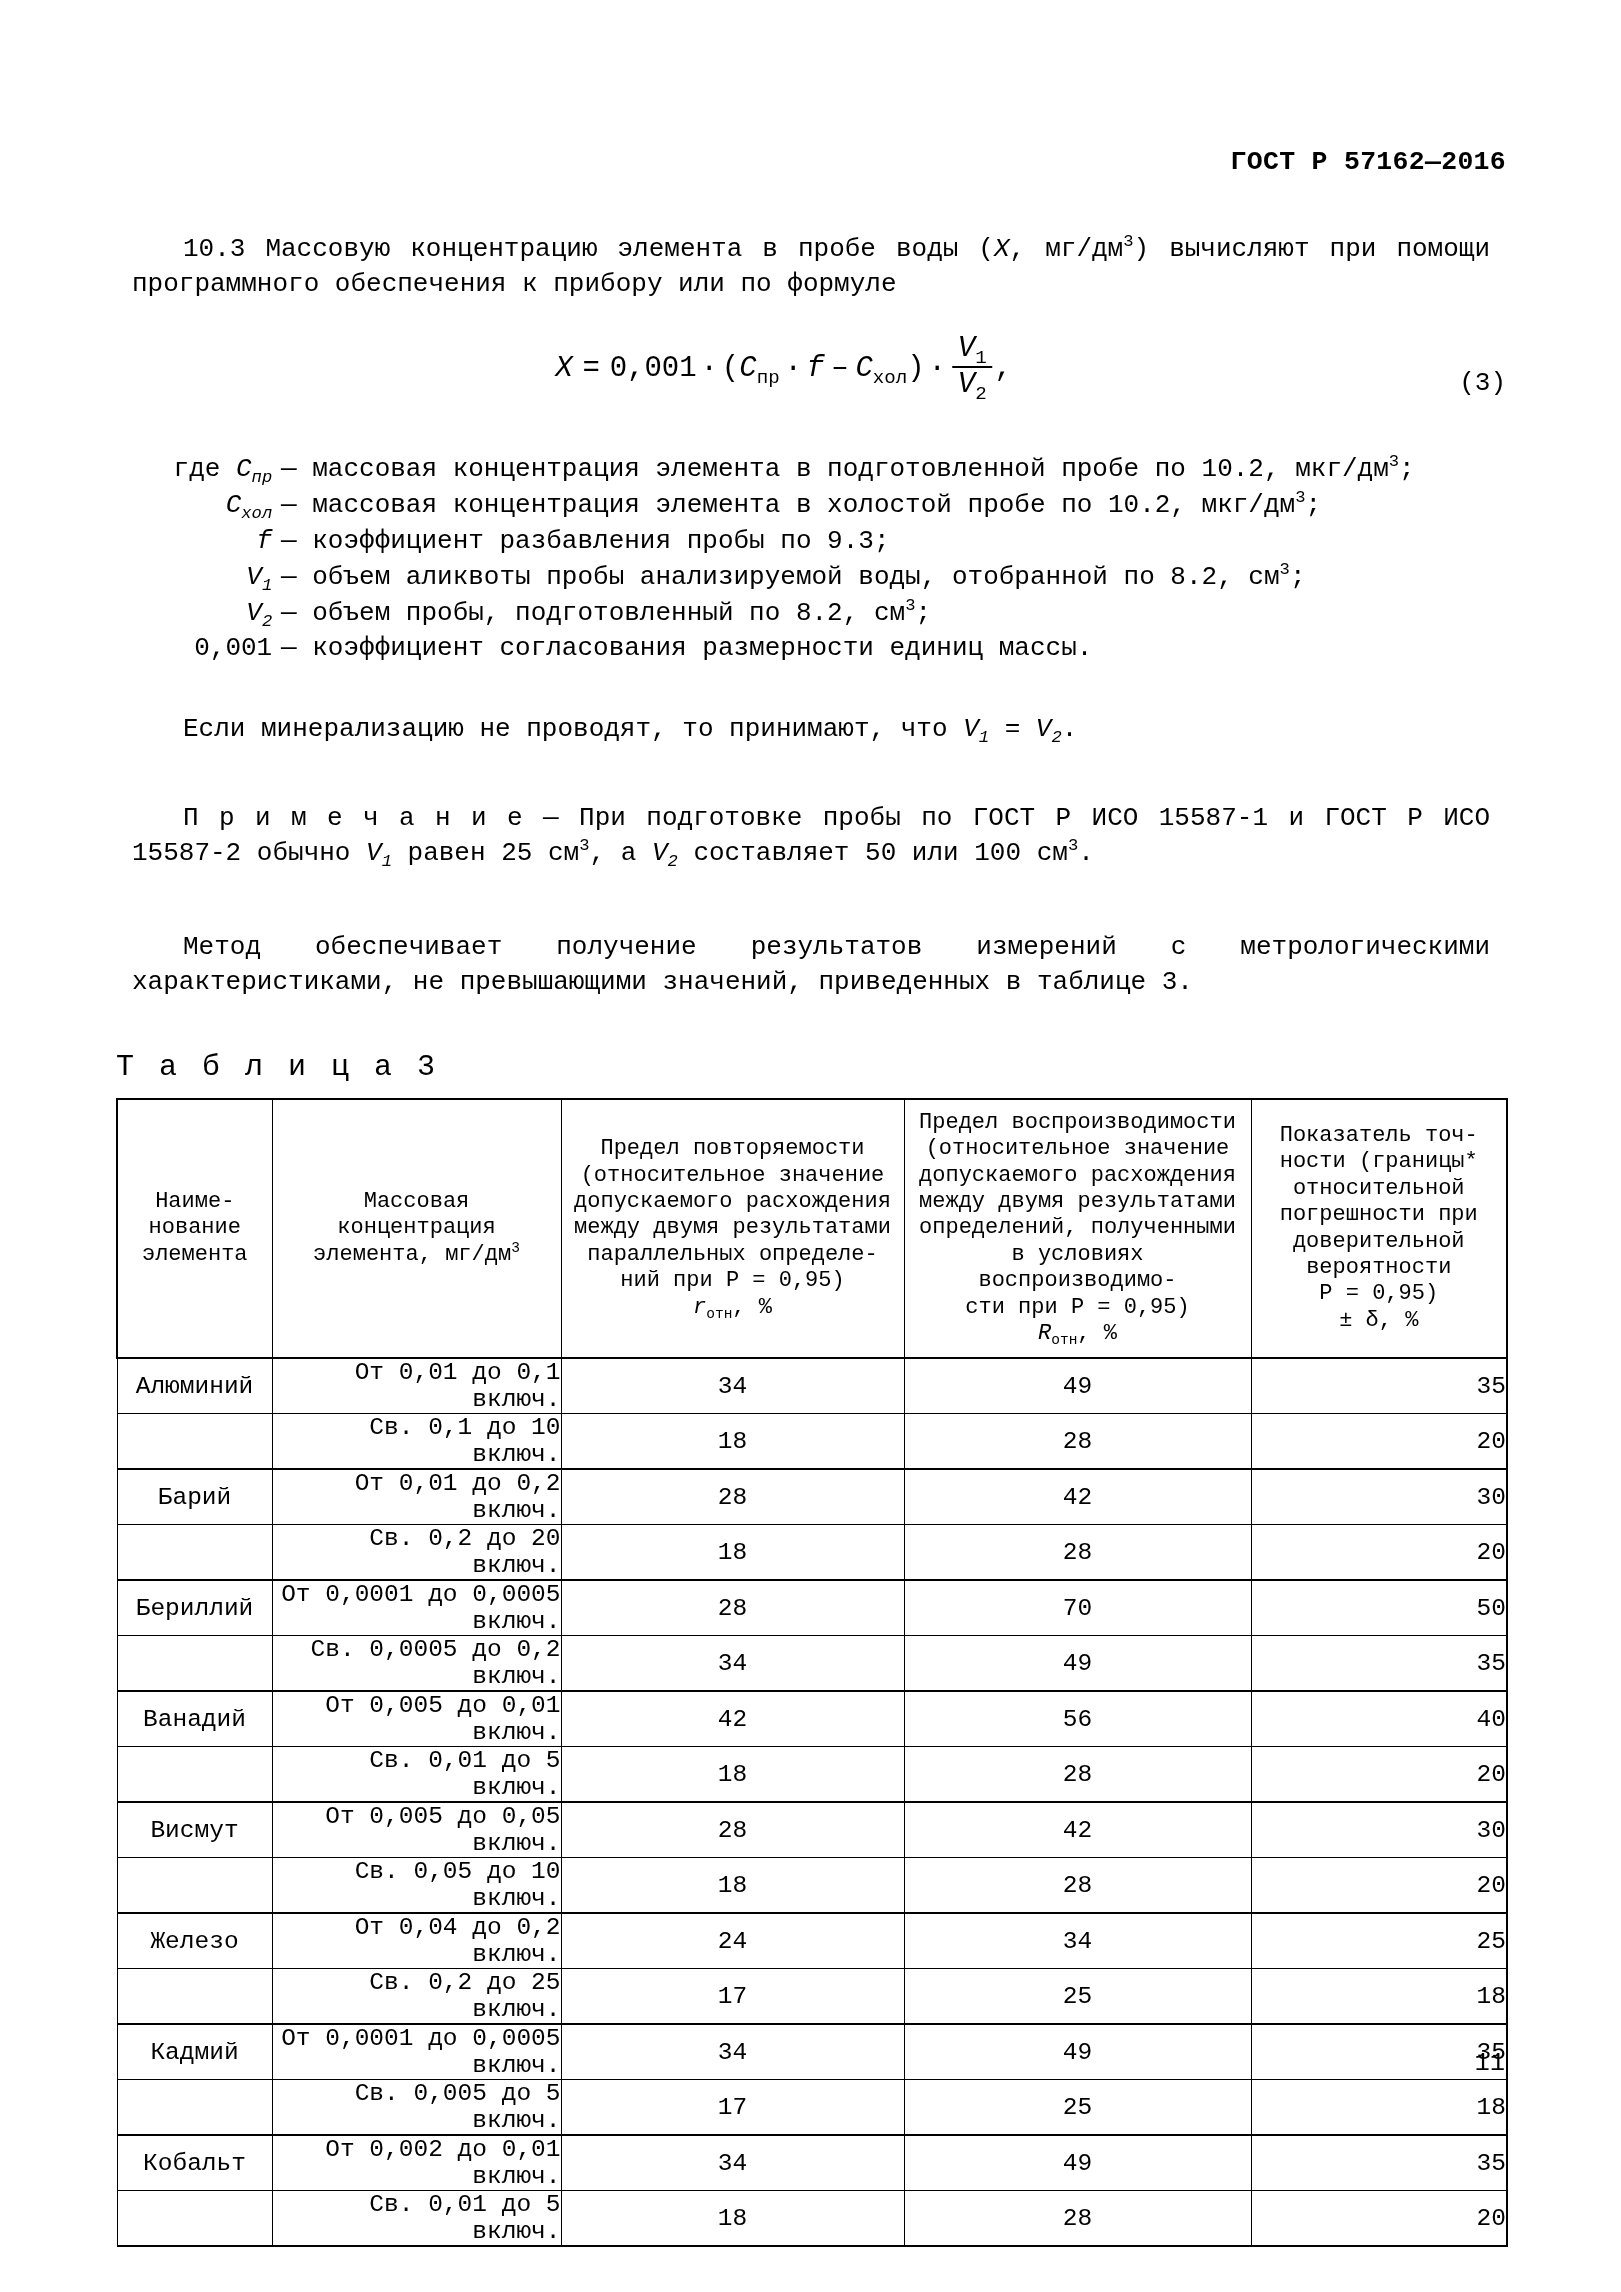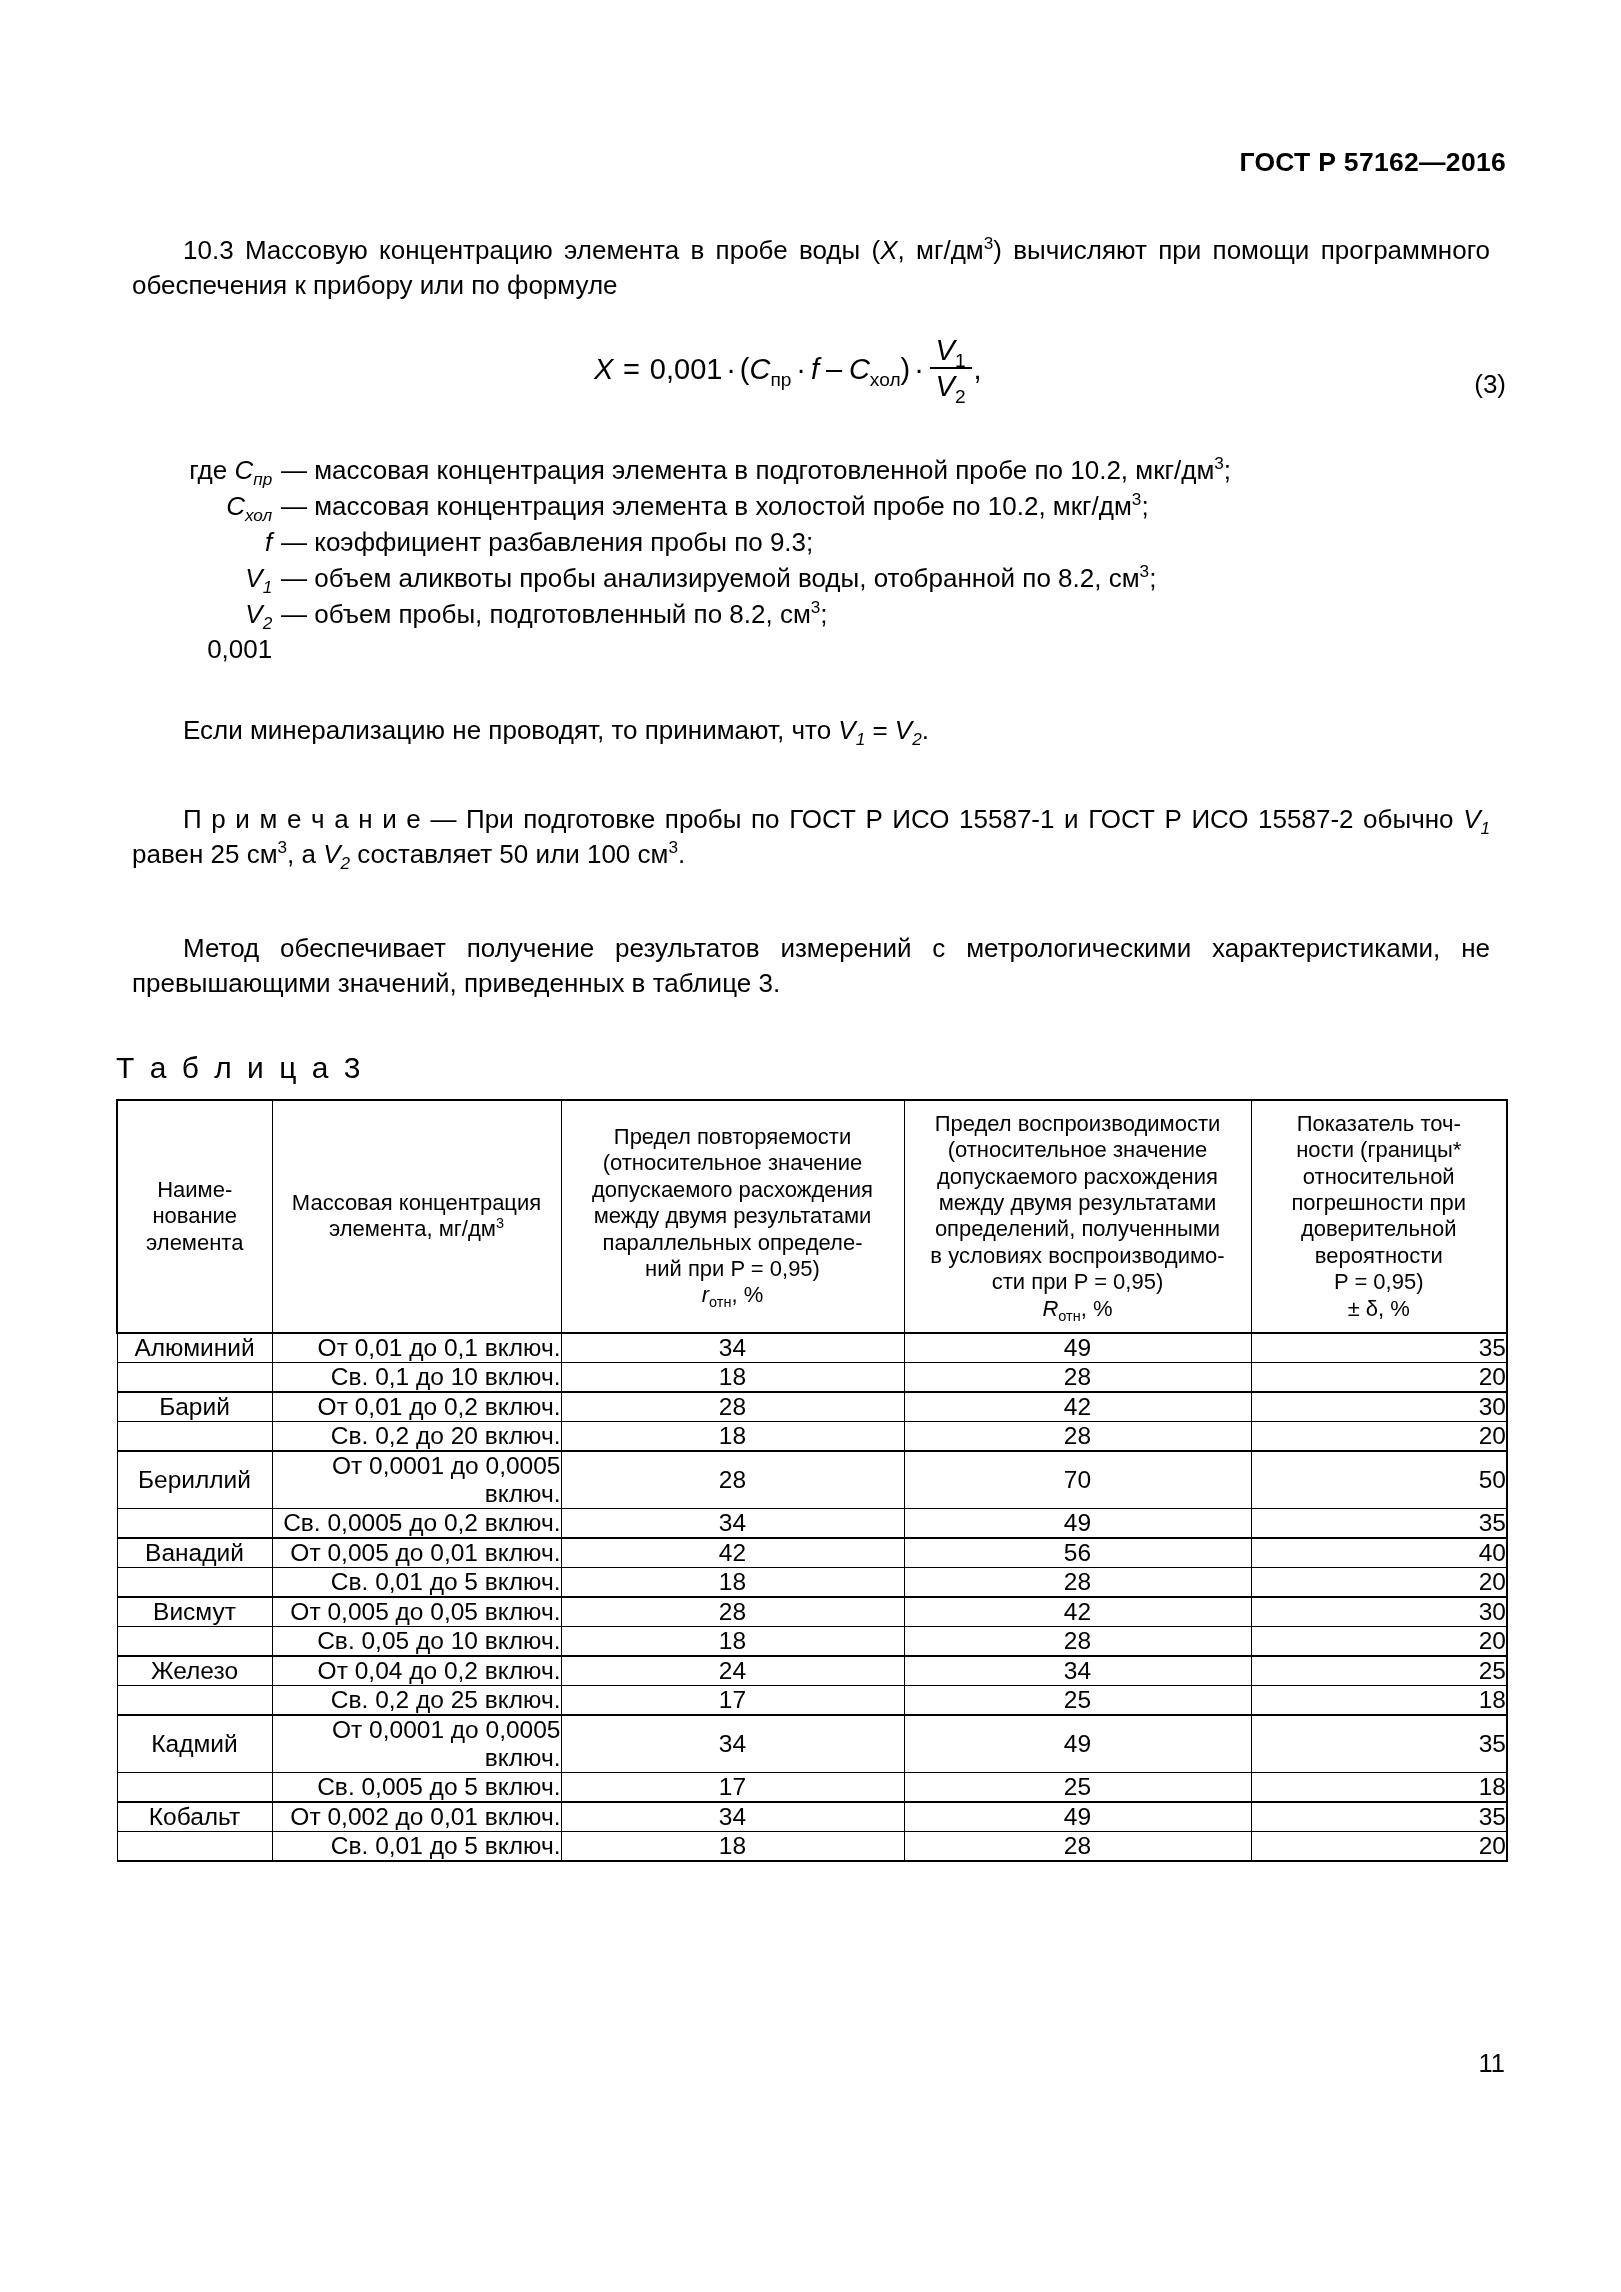--- a/index.html
+++ b/index.html
@@ -13,20 +13,21 @@
   }
   .page {
     position: relative;
     width: 1621px;
     height: 2293px;
     margin: 0 auto;
     background: #ffffff;
     box-sizing: border-box;
     padding: 0;
     overflow: hidden;
+    font-family: Liberation Mono, monospace;
   }
   .content {
     position: absolute;
     left: 116px;
     top: 0;
     width: 1390px;
   }
 
   
   .doc-header {
@@ -262,20 +263,21 @@
         <div class="wdesc"><span>—</span> <span>объем аликвоты пробы анализируемой воды, отобранной по 8.2, см</span><sup>3</sup><span>;</span></div>
       </div>
 
       <div class="wline">
         <div class="wlabel"><i><span>V</span><sub>2</sub></i></div>
         <div class="wdesc"><span>—</span> <span>объем пробы, подготовленный по 8.2, см</span><sup>3</sup><span>;</span></div>
       </div>
 
       <div class="wline">
         <div class="wlabel"><span>0,001</span></div>
+        <div class="wdesc"><span>—</span> <span>коэффициент согласования размерности единиц массы.</span></div>
       </div>
 
     </div>
 
     <div class="gap-md"></div>
 
     <p class="para indent"><span>Если минерализацию не проводят, то принимают, что </span><i><span>V</span><sub>1</sub></i><span> = </span><i><span>V</span><sub>2</sub></i><span>.</span></p>
 
     <div class="gap-sm"></div>
 

